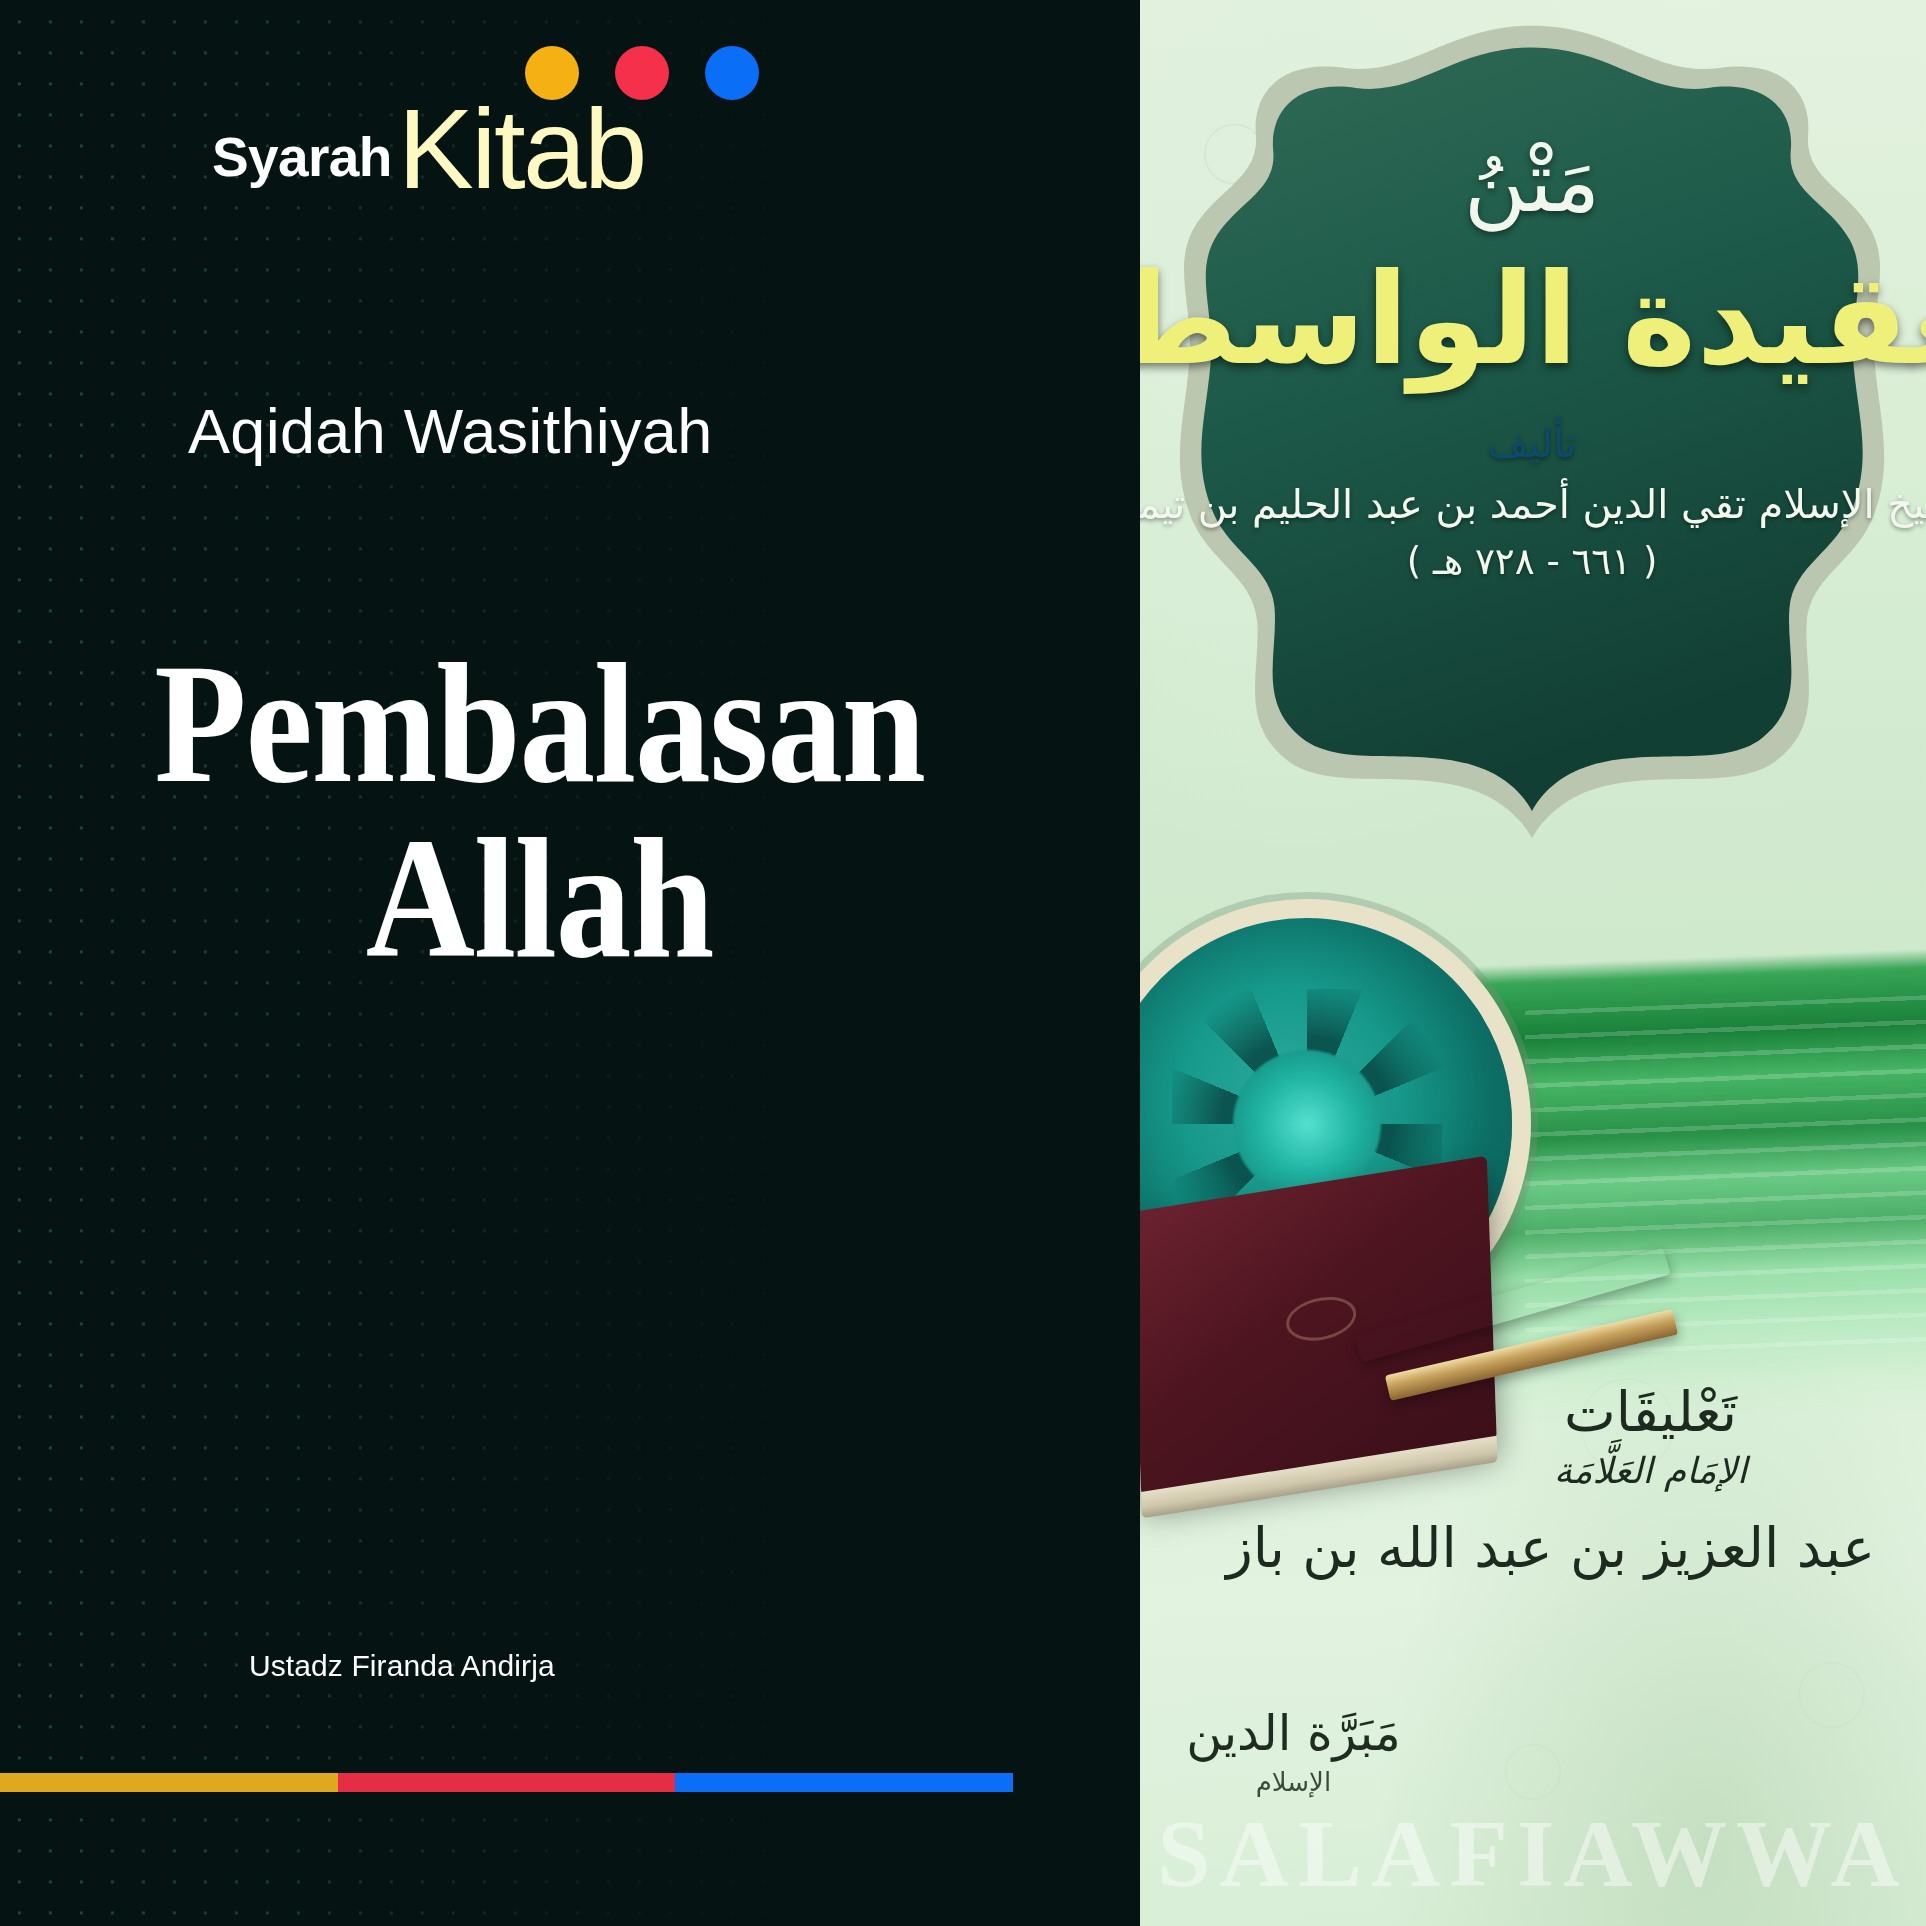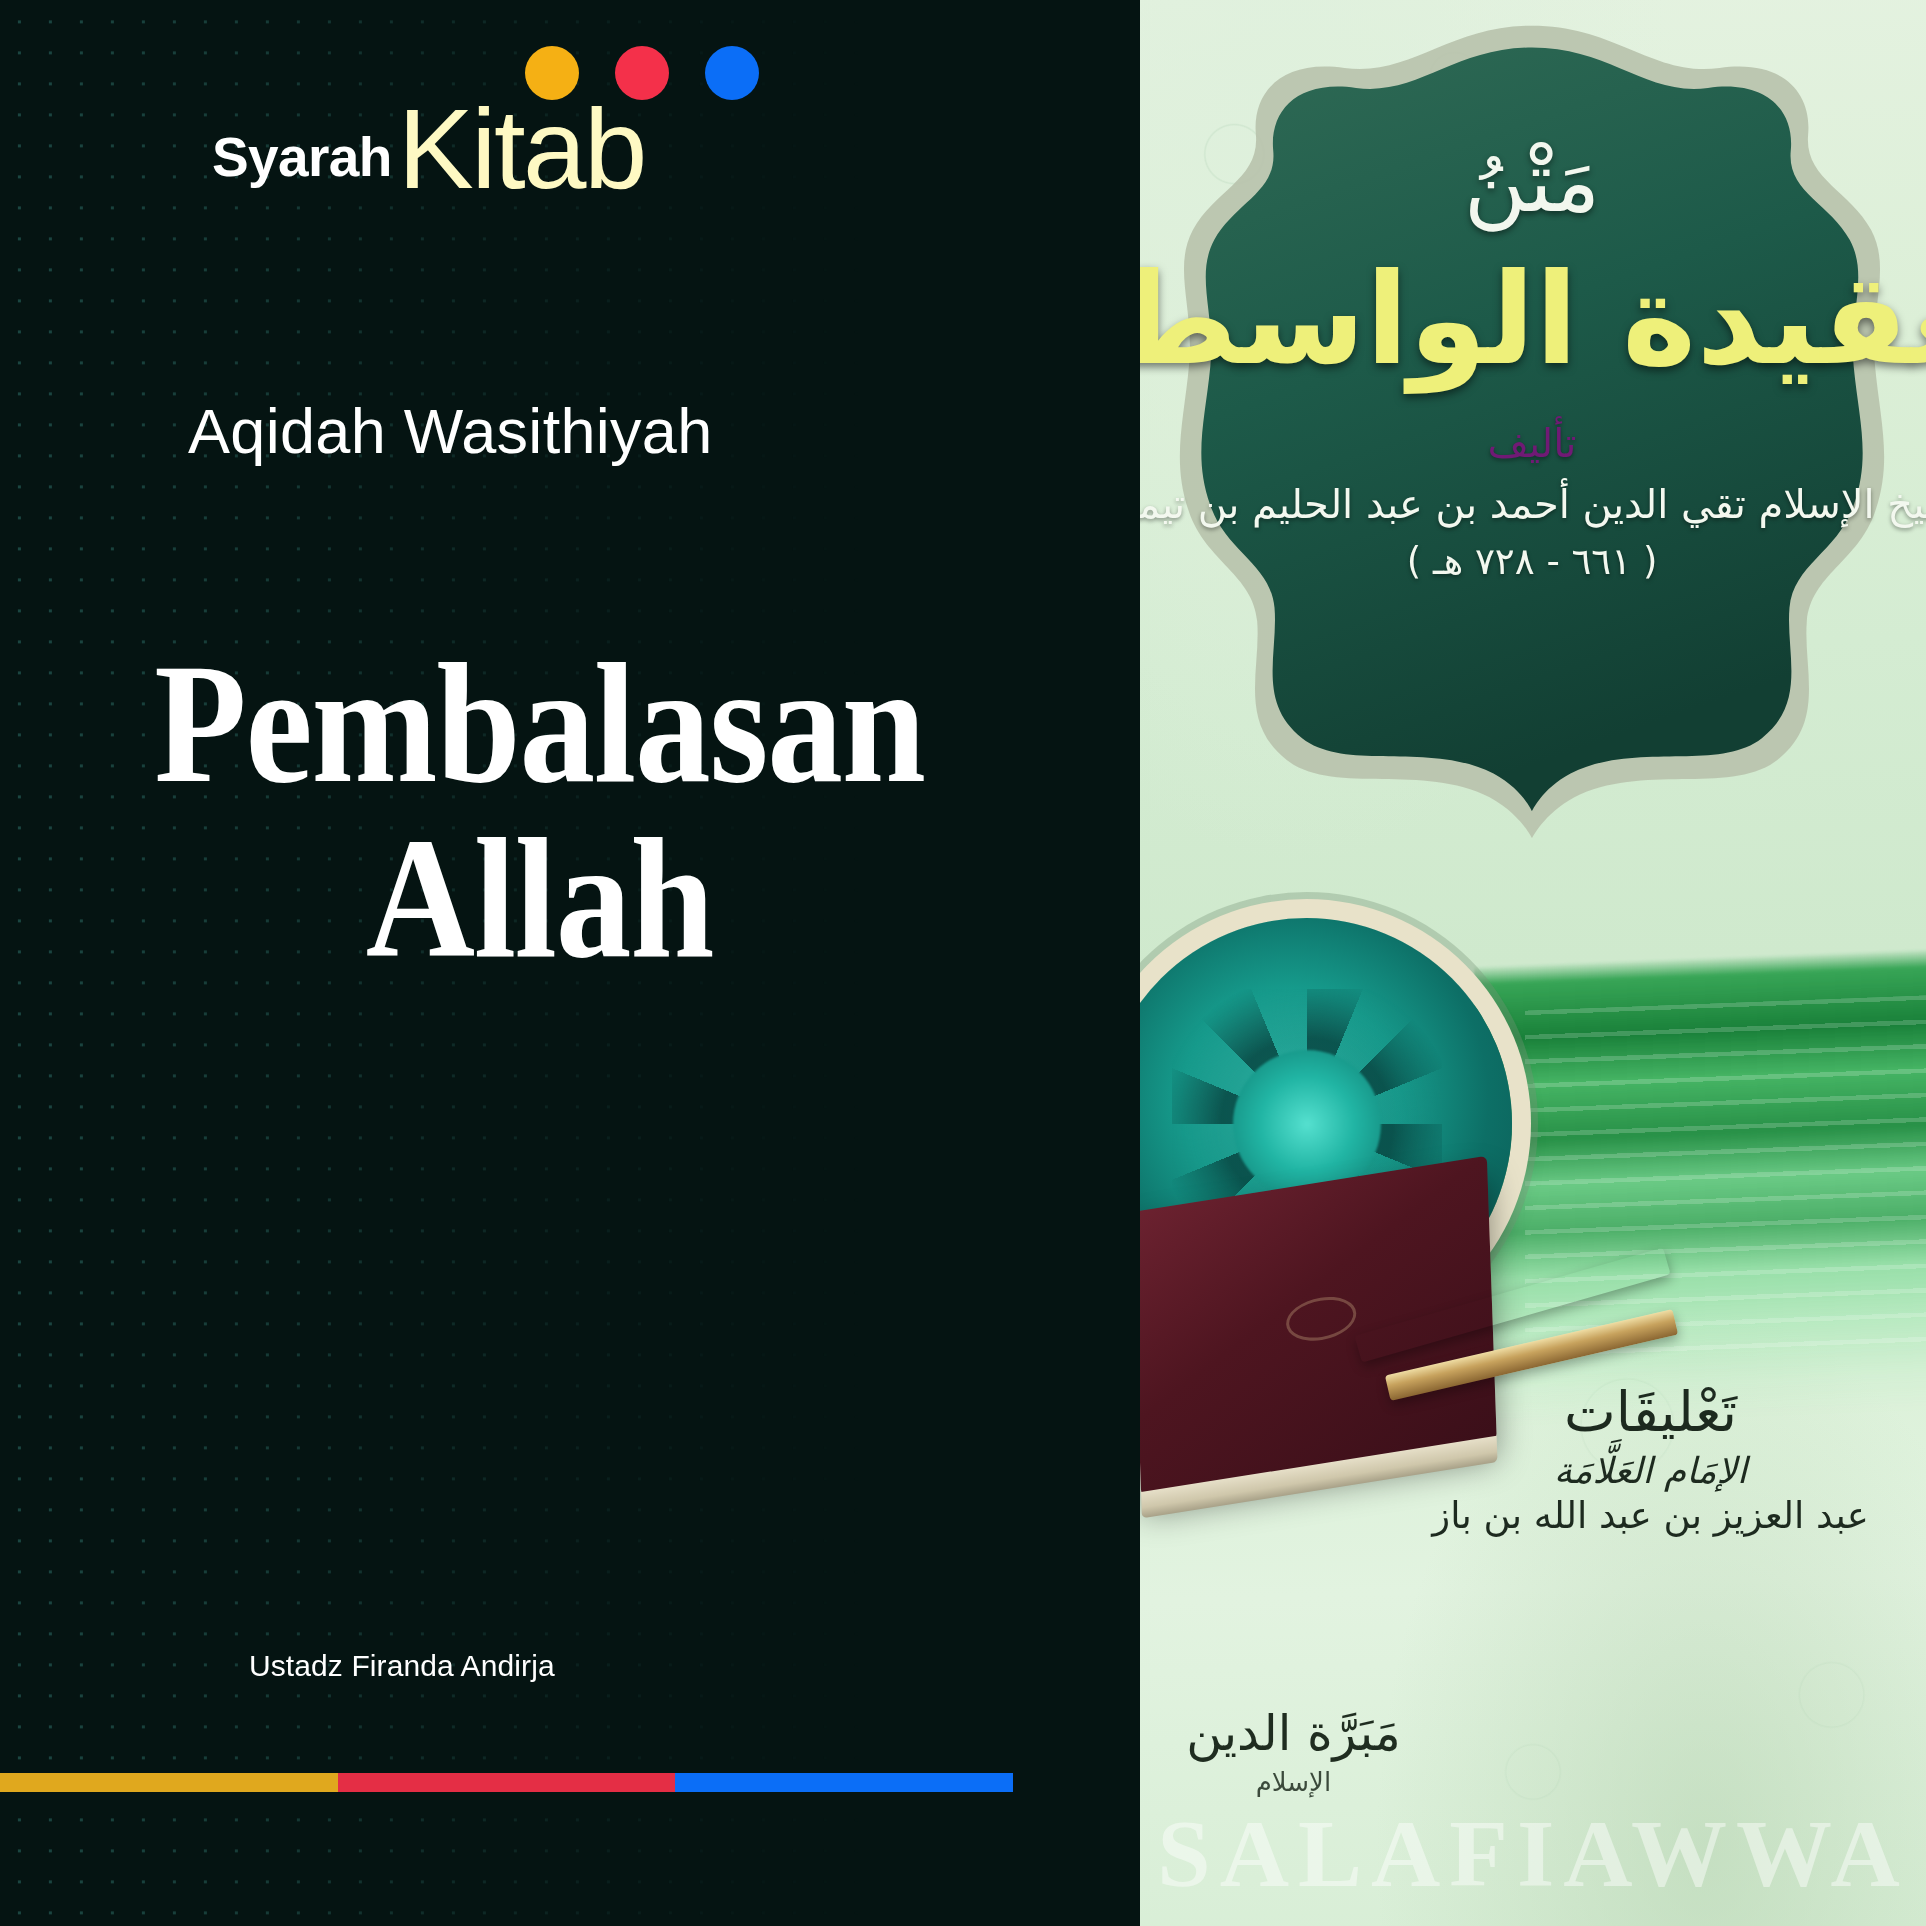--- a/index.html
+++ b/index.html
@@ -184,21 +184,21 @@
   }
   .cart-main {
     margin-top:29.5px;
     font-size:126px; color:#eef07a; line-height:1.05;
     font-weight:700;
     text-shadow:0 3.9px 9px rgba(0,0,0,.5);
     white-space:nowrap;
   }
   .cart-taleef {
     margin-top:37px;
-    font-size:40px; color:#701a75; line-height:1;
+    font-size:40px; color:#0c4a6e; line-height:1;
     text-shadow:0 1.9px 4.5px rgba(0,0,0,.4);
   }
   .cart-author {
     margin-top:16.7px;
     font-size:40px; color:#f3f8ef; line-height:1.25;
     text-shadow:0 1.9px 4.5px rgba(0,0,0,.4);
     white-space:nowrap;
   }
   .cart-dates {
     margin-top:14px;
@@ -293,21 +293,21 @@
   .lower-caption {
     position:absolute; right:51px; top:1380px;
     width:449px;
     text-align:center;
     direction:rtl;
     font-family:"DejaVu Sans", sans-serif;
     color:#1d2a1f;
   }
   .cap-l1 { font-size:55px; line-height:1.18; }
   .cap-l2 { font-size:36px; line-height:1.2; margin-top:3.9px;font-style:italic; }
-  .cap-l3 { font-size:37px; line-height:1.2; margin-top:2px; white-space:nowrap; }
+  .cap-l3 { font-size:55px; line-height:1.2; margin-top:23px; white-space:nowrap; }
 
   .publisher {
     position:absolute; left:15.4px; bottom:128px;
     width:276px;
     text-align:center;
     direction:rtl;
     font-family:"DejaVu Sans", sans-serif;
     color:#1f2d20;
   }
   .pub-l1 { font-size:49px; line-height:1.1; }

